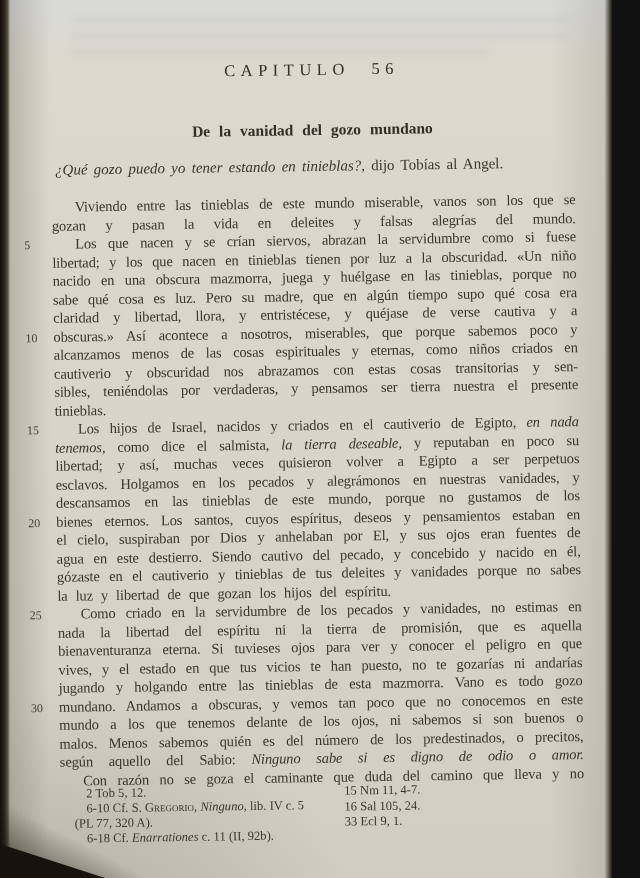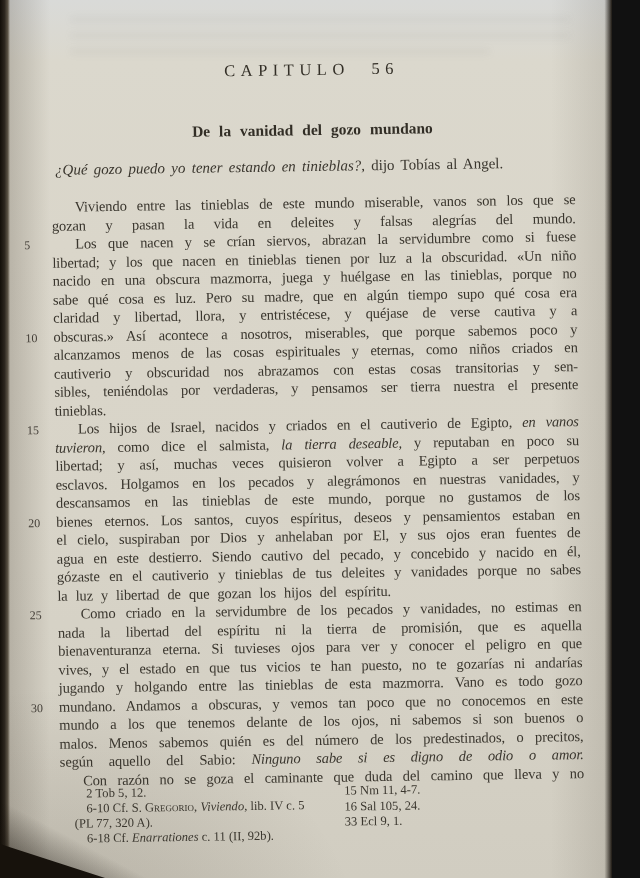--- a/index.html
+++ b/index.html
@@ -63,22 +63,22 @@
         <div class="bline ind"><span class="lineno">5</span><span>Los que nacen y se crían siervos, abrazan la servidumbre como si fuese</span></div>
         <div class="bline"><span>libertad; y los que nacen en tinieblas tienen por luz a la obscuridad. «Un niño</span></div>
         <div class="bline"><span>nacido en una obscura mazmorra, juega y huélgase en las tinieblas, porque no</span></div>
         <div class="bline"><span>sabe qué cosa es luz. Pero su madre, que en algún tiempo supo qué cosa era</span></div>
         <div class="bline"><span>claridad y libertad, llora, y entristécese, y quéjase de verse cautiva y a</span></div>
         <div class="bline"><span class="lineno">10</span><span>obscuras.» Así acontece a nosotros, miserables, que porque sabemos poco y</span></div>
         <div class="bline"><span>alcanzamos menos de las cosas espirituales y eternas, como niños criados en</span></div>
         <div class="bline"><span>cautiverio y obscuridad nos abrazamos con estas cosas transitorias y sen-</span></div>
         <div class="bline"><span>sibles, teniéndolas por verdaderas, y pensamos ser tierra nuestra el presente</span></div>
         <div class="bline left"><span>tinieblas.</span></div>
-        <div class="bline ind"><span class="lineno">15</span><span>Los hijos de Israel, nacidos y criados en el cautiverio de Egipto, </span><span class="it">en vanos</span></div>
-        <div class="bline"><span class="it">tuvieron,</span><span> como dice el salmista, </span><span class="it">la tierra deseable,</span><span> y reputaban en poco su</span></div>
+        <div class="bline ind"><span class="lineno">15</span><span>Los hijos de Israel, nacidos y criados en el cautiverio de Egipto, </span><span class="it">en nada</span></div>
+        <div class="bline"><span class="it">tenemos,</span><span> como dice el salmista, </span><span class="it">la tierra deseable,</span><span> y reputaban en poco su</span></div>
         <div class="bline"><span>libertad; y así, muchas veces quisieron volver a Egipto a ser perpetuos</span></div>
         <div class="bline"><span>esclavos. Holgamos en los pecados y alegrámonos en nuestras vanidades, y</span></div>
         <div class="bline"><span>descansamos en las tinieblas de este mundo, porque no gustamos de los</span></div>
         <div class="bline"><span class="lineno">20</span><span>bienes eternos. Los santos, cuyos espíritus, deseos y pensamientos estaban en</span></div>
         <div class="bline"><span>el cielo, suspiraban por Dios y anhelaban por El, y sus ojos eran fuentes de</span></div>
         <div class="bline"><span>agua en este destierro. Siendo cautivo del pecado, y concebido y nacido en él,</span></div>
         <div class="bline"><span>gózaste en el cautiverio y tinieblas de tus deleites y vanidades porque no sabes</span></div>
         <div class="bline wide"><span>la luz y libertad de que gozan los hijos del espíritu.</span></div>
         <div class="bline ind"><span class="lineno">25</span><span>Como criado en la servidumbre de los pecados y vanidades, no estimas en</span></div>
         <div class="bline"><span>nada la libertad del espíritu ni la tierra de promisión, que es aquella</span></div>
@@ -87,21 +87,21 @@
         <div class="bline"><span>jugando y holgando entre las tinieblas de esta mazmorra. Vano es todo gozo</span></div>
         <div class="bline"><span class="lineno">30</span><span>mundano. Andamos a obscuras, y vemos tan poco que no conocemos en este</span></div>
         <div class="bline"><span>mundo a los que tenemos delante de los ojos, ni sabemos si son buenos o</span></div>
         <div class="bline"><span>malos. Menos sabemos quién es del número de los predestinados, o precitos,</span></div>
         <div class="bline"><span>según aquello del Sabio: </span><span class="it">Ninguno sabe si es digno de odio o amor.</span></div>
         <div class="bline ind"><span>Con razón no se goza el caminante que duda del camino que lleva y no</span></div>
       </div>
 
     <div class="fnleft">
         <div class="nline ind"><span>2 Tob 5, 12.</span></div>
-        <div class="nline ind"><span>6-10 Cf. S. </span><span class="sc">Gregorio</span><span>, </span><span class="it">Viviendo</span><span>, lib. IV c. 5</span></div>
+        <div class="nline ind"><span>6-10 Cf. S. </span><span class="sc">Gregorio</span><span>, </span><span class="it">Ninguno</span><span>, lib. IV c. 5</span></div>
         <div class="nline"><span>(PL 77, 320 A).</span></div>
         <div class="nline ind"><span>6-18 Cf. </span><span class="it">Enarrationes</span><span> c. 11 (II, 92b).</span></div>
       </div>
     <div class="fnright">
         <div class="nline">15 Nm 11, 4-7.</div>
         <div class="nline">16 Sal 105, 24.</div>
         <div class="nline">33 Ecl 9, 1.</div>
       </div>
   </div>
 

